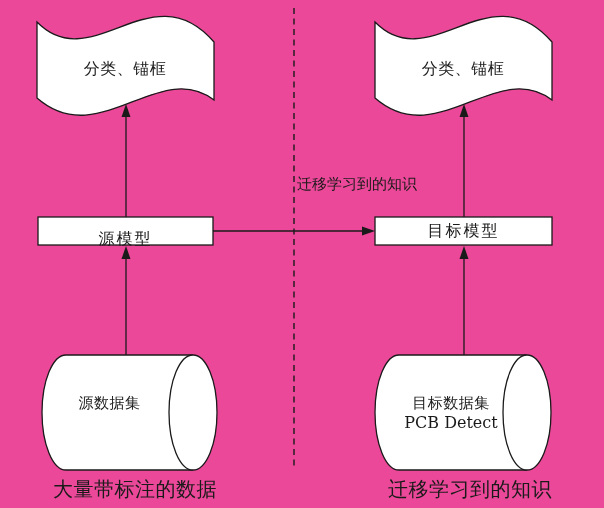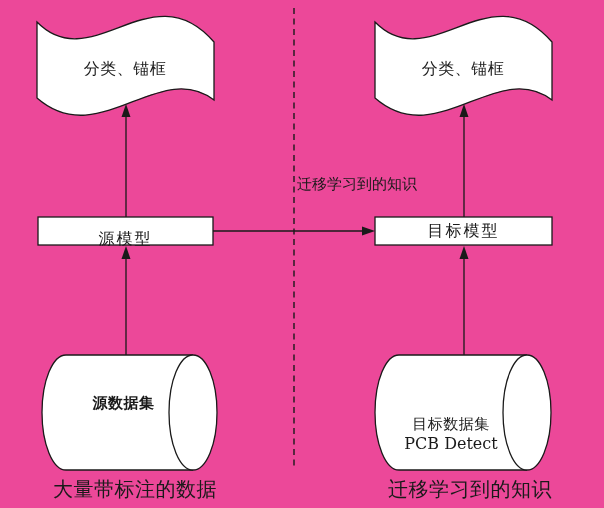--- a/index.html
+++ b/index.html
@@ -109,25 +109,25 @@
   <div class="label flag-label" style="left:36px; top:60px; width:178px;">分类、锚框</div>
 
   <div class="label flag-label" style="left:374px; top:60px; width:178px;">分类、锚框</div>
 
   <div class="label transfer-label" style="left:297px; top:175px;">迁移学习到的知识</div>
 
   <div class="label model-label" style="left:38px; top:217px; width:175px;margin-top:8px;">源模型</div>
 
   <div class="label model-label" style="left:375px; top:217px; width:177px;border-radius:8px;">目标模型</div>
 
-  <div class="label dataset-label" style="left:48px; top:393px; width:151px;font-weight:bold;">
+  <div class="label dataset-label" style="left:34px; top:393px; width:151px;">
     <div class="ds-l1">源数据集</div>
   </div>
 
-  <div class="label dataset-label" style="left:375px; top:393px; width:152px;margin-top:21px;">
+  <div class="label dataset-label" style="left:375px; top:393px; width:152px;">
     <div class="ds-l1">目标数据集</div>
     <div class="ds-l2">PCB Detect</div>
   </div>
 
   <div class="label caption-label" style="left:35px; top:480px; width:200px;">大量带标注的数据</div>
 
   <div class="label caption-label" style="left:370px; top:480px; width:200px;">迁移学习到的知识</div>
 
 </div>
 

